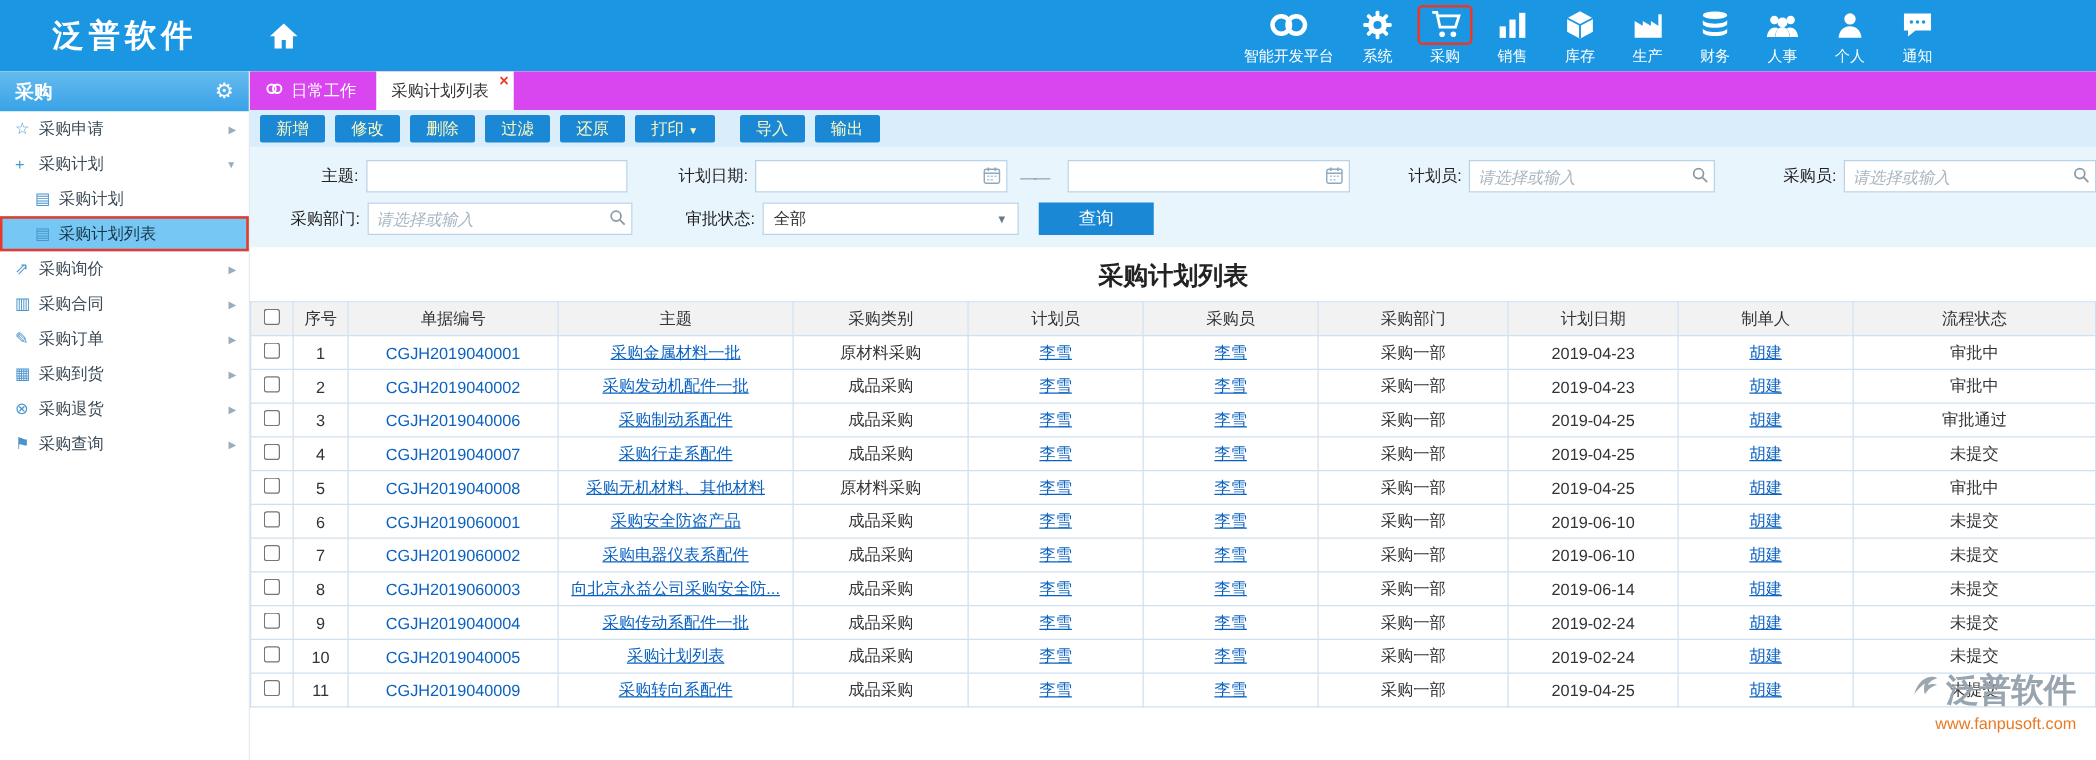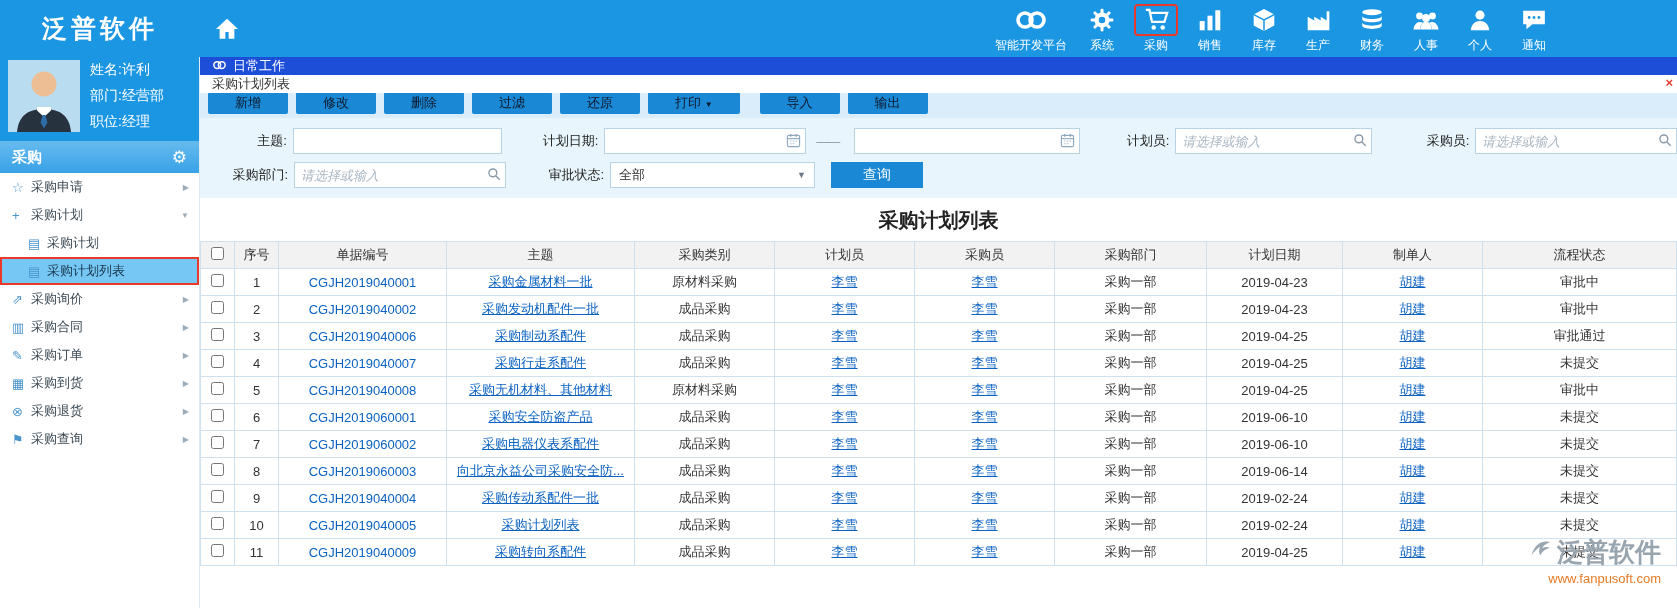--- a/index.html
+++ b/index.html
@@ -31,28 +31,28 @@
   .section-bar { height:32px; background:linear-gradient(180deg,#66bbee,#38a2e7); color:#fff; display:flex; align-items:center; padding:0 12px; font-size:15px; font-weight:bold; cursor:pointer; }
   .section-bar .gear { margin-left:auto; font-size:17px; font-weight:normal; cursor:pointer; }
   .menu { list-style:none; flex:1; }
   .menu-item { height:28px; display:flex; align-items:center; padding:0 10px 0 12px; cursor:pointer; color:#3c4a55; }
   .menu-item .mi-icon { width:19px; color:#4a94cc; font-size:13px; }
   .menu-item.lvl1 { padding-left:28px; }
   .menu-item .mi-arrow { margin-left:auto; color:#9bacba; font-size:8px; }
   .menu-item.selected { background:#76c7f4; outline:2px solid #e8392a; outline-offset:-2px; color:#17374d; }
 
   
-  .tabbar { height:31px; background:#1d4ed8; display:flex; align-items:stretch; flex-shrink:0;flex-direction:column; }
+  .tabbar { height:31px; background:#d946ef; display:flex; align-items:stretch; flex-shrink:0; }
   .tab { position:relative; display:flex; align-items:center; gap:6px; padding:0 16px 0 12px; color:#fff; font-size:13px; cursor:pointer; white-space:nowrap; }
   .tab.active { background:#fff; color:#333; padding-right:20px; }
   .tab-close { position:absolute; top:0; right:4px; color:#e8392a; font-weight:bold; font-size:13px; line-height:1.2; cursor:pointer; }
 
   
   .toolbar { height:30px; background:#d9edfb; display:flex; align-items:center; padding:0 8px; gap:8px; flex-shrink:0; }
-  .tbtn { background:#1a88d4; color:#0f172a; border:none; border-radius:2px; height:22px; padding:0 27px; font-size:13px; font-family:inherit; cursor:pointer; white-space:nowrap; }
+  .tbtn { background:#1a88d4; color:#fef9c3; border:none; border-radius:2px; height:22px; padding:0 13px; font-size:13px; font-family:inherit; cursor:pointer; white-space:nowrap; }
   .tbtn.gap { margin-left:12px; }
   .bcaret { font-size:8px; }
 
   
   .filters { background:#e9f5fd; padding:2px 0 10px 16px; flex-shrink:0; overflow:hidden; }
   .frow { display:flex; align-items:center; margin-top:8px; }
   .flabel { text-align:right; color:#222; white-space:nowrap; }
   .w1 { width:72px; }
   .w2 { width:80px; margin-left:18px; }
   .w3 { width:64px; margin-left:26px; }
@@ -199,36 +199,20 @@
             </svg>
           </span>
     <span class="nav-label">通知</span>
   </div>
       </nav>
   </header>
 
   <div class="body-row">
 
     <aside class="sidebar">
-      <div class="profile">
-        <div class="avatar">
-          <svg width="72" height="72" viewBox="0 0 72 72">
-            <rect width="72" height="72" fill="#b9dcf0"></rect>
-            <circle cx="36" cy="24" r="12.5" fill="#edbd94"></circle>
-            <path d="M9 72c1.5-17 12-23 27-23s25.5 6 27 23z" fill="#26323e"></path>
-            <path d="M29 50.5 36 57l7-6.5V47H29z" fill="#fff"></path>
-            <path d="M34.6 55h2.8l2 7.5-3.4 6-3.4-6z" fill="#2d6da8"></path>
-          </svg>
-        </div>
-        <div class="pinfo">
-          <div>姓名:许利</div>
-          <div>部门:经营部</div>
-          <div>职位:经理</div>
-        </div>
-      </div>
       <div class="section-bar">
         <span>采购</span>
         <span class="gear">⚙</span>
       </div>
       <ul class="menu" id="side-menu">
   <li class="menu-item lvl0">
     <span class="mi-icon">☆</span>
     <span class="mi-label">采购申请</span>
     <span class="mi-arrow">▶</span>
   </li>

